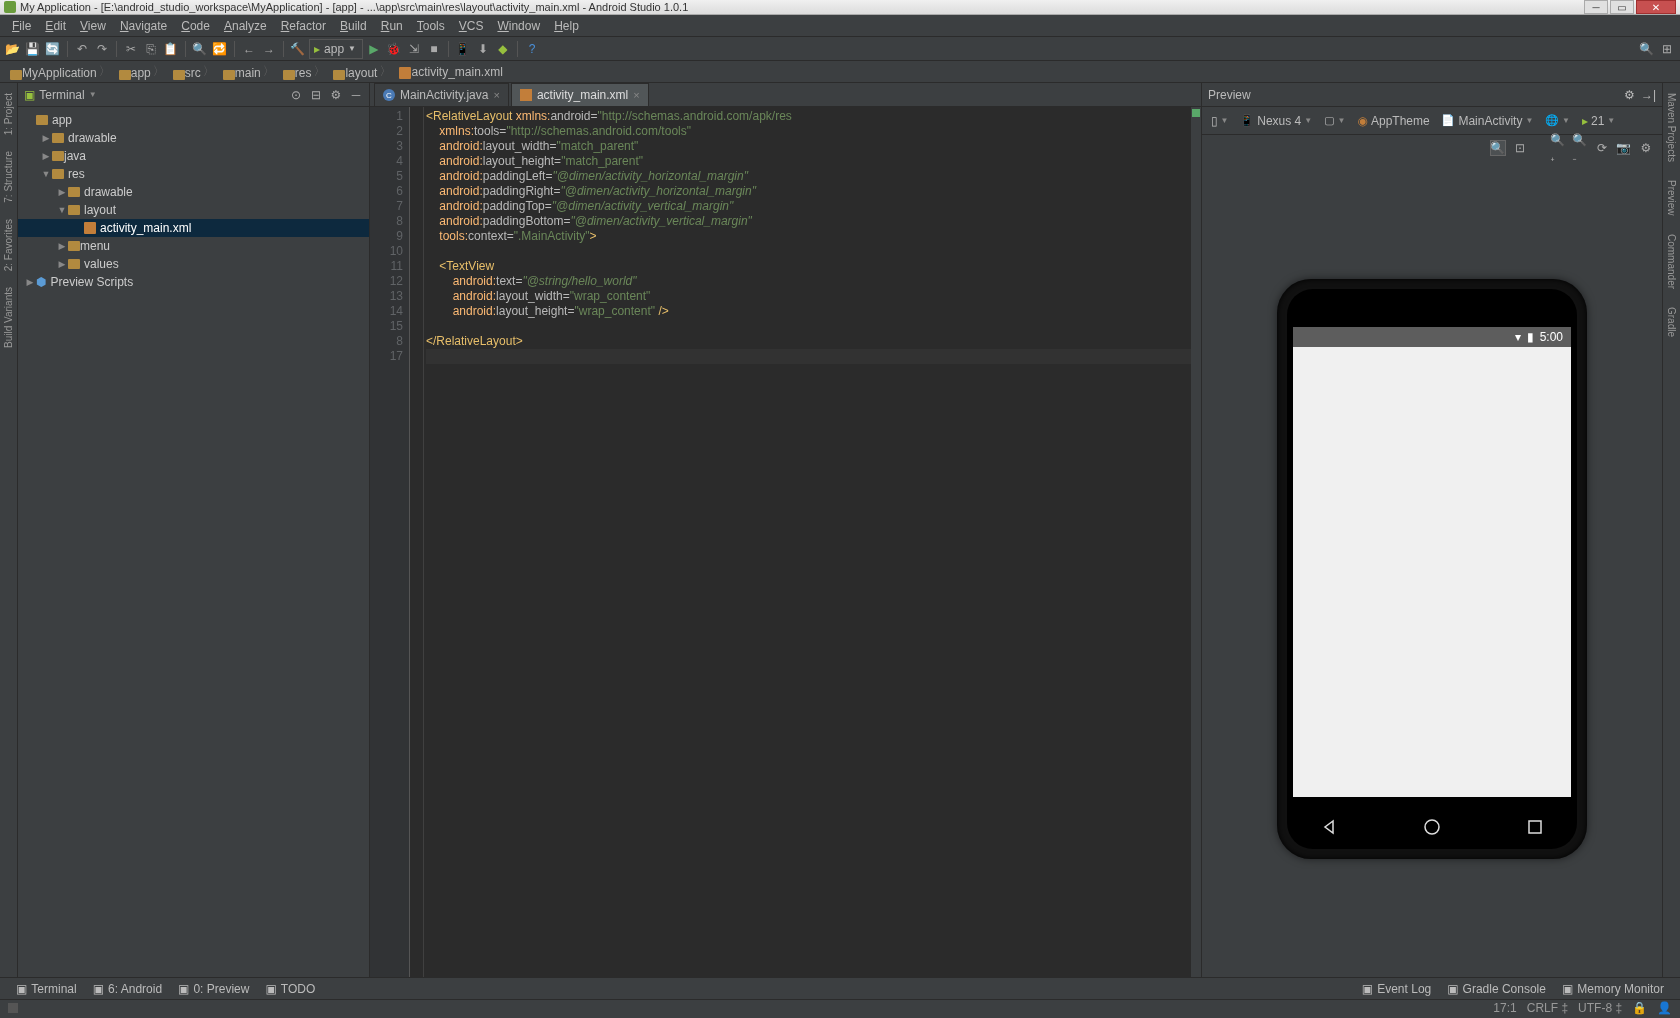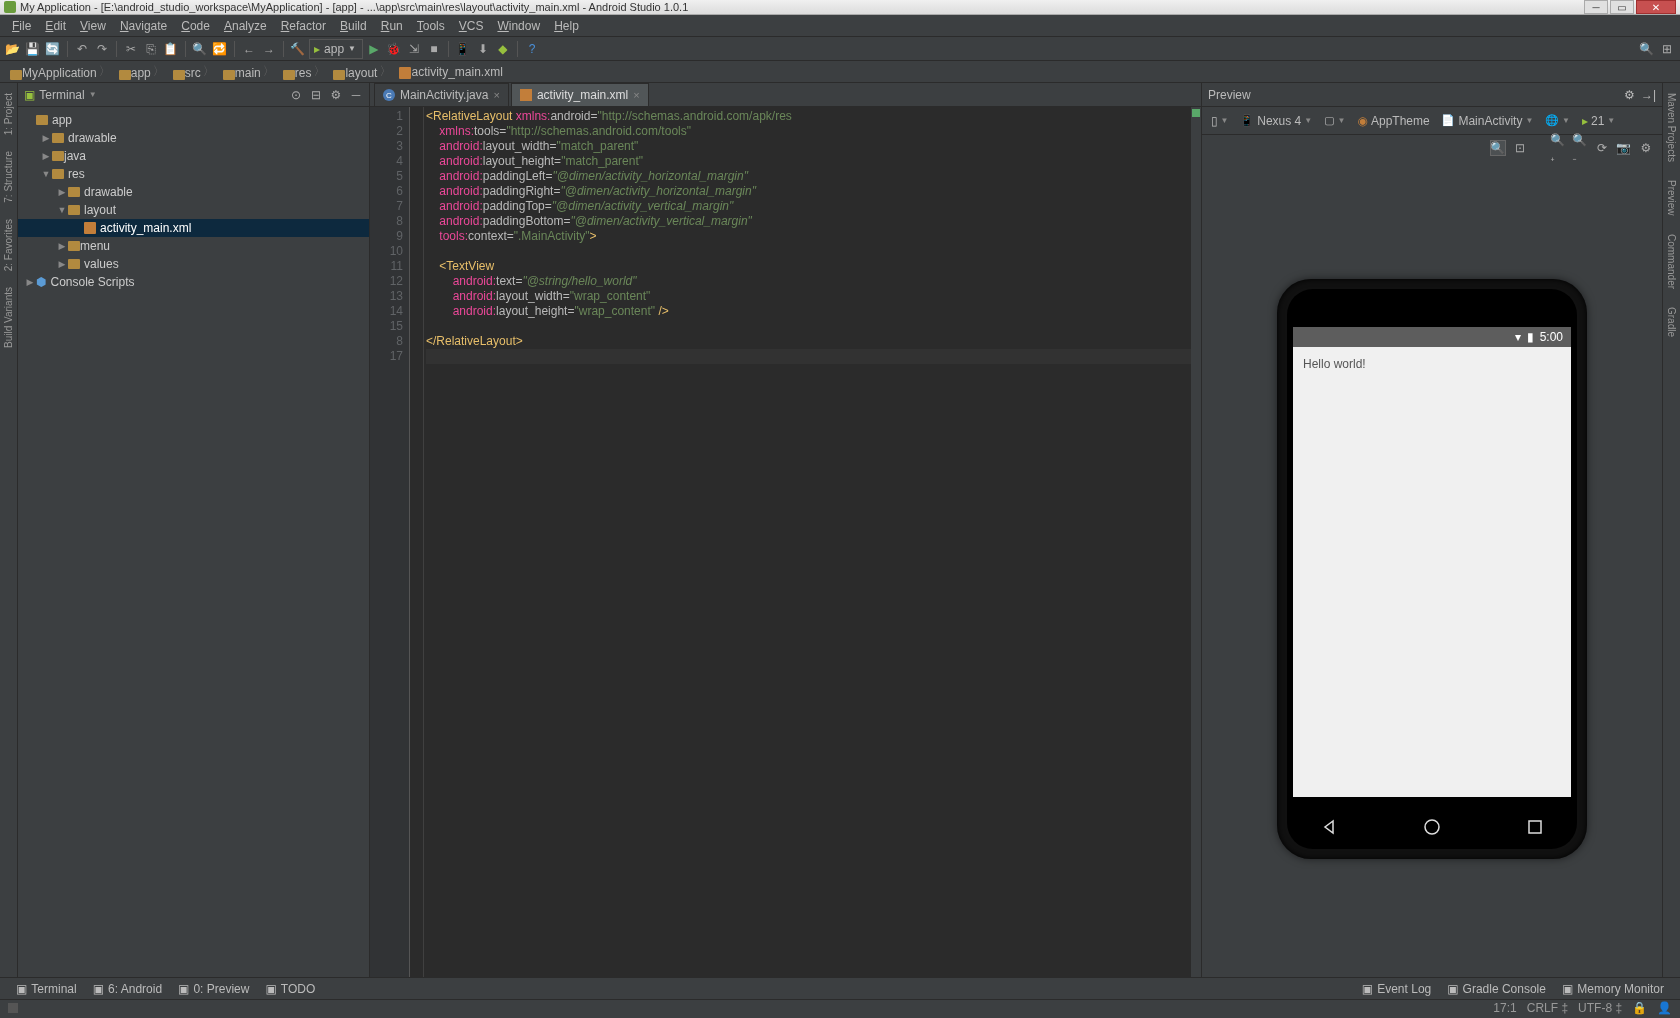--- a/index.html
+++ b/index.html
@@ -42,21 +42,21 @@
 .ed-tab.active { background:#515658; color:#ddd; }
 .ed-tab .close { color:#888; font-size:11px; }
 .ed-tab .ico-j { width:12px; height:12px; border-radius:50%; background:#4a7ab5; display:flex; align-items:center; justify-content:center; font-size:8px; color:#fff; }
 .ed-tab .ico-x { width:12px; height:12px; background:#c27e3a; }
 .code { flex:1; display:flex; font-family:Consolas,monospace; font-size:13px; overflow:hidden; position:relative; }
 .code .gutter { width:40px; background:#313335; text-align:right; padding:2px 6px 2px 0; color:#606366; line-height:15px; border-right:1px solid #555; }
 .code .fold { width:14px; background:#2b2b2b; border-right:1px solid #404040; }
 .code .text { flex:1; padding:2px 0 2px 2px; line-height:15px; white-space:pre; color:#a9b7c6; background:#2b2b2b; position:relative; }
 .code .text .cursor-line { background:#323232; display:block; }
 .tok-tag { color:#e8bf6a; }
-.tok-ns { color:#ec4899;text-align:right; }
+.tok-ns { color:#fdba74;text-align:right; }
 .tok-attr { color:#bababa; }
 .tok-val { color:#6a8759; }
 .tok-valhl { color:#6a8759; font-style:italic; }
 .code-right { width:10px; background:#3c3f41; }
 .code-right .mark { width:8px; height:8px; background:#59a869; margin:2px auto; }
 .editor-bottom-tabs { height:24px; background:#3c3f41; display:flex; align-items:center; padding-left:18px; border-top:1px solid #2b2b2b; }
 .bot-tab { padding:4px 12px; color:#bbb; }
 .bot-tab.active { background:#515658; border:1px solid #2b2b2b; }
 .preview-panel { width:460px; background:#3c3f41; display:flex; flex-direction:column; }
 .prev-header { height:24px; display:flex; align-items:center; padding:0 6px; border-bottom:1px solid #2b2b2b; justify-content:space-between; }
@@ -250,21 +250,21 @@
           <span style="">menu</span>
         </div>
         <div class="tree-row" style="padding-left: 38px;">
           <span class="tree-arrow">▶</span>
           <span class="folder-icon res"></span>
           <span style="margin-left:4px">values</span>
         </div>
         <div class="tree-row" style="padding-left: 6px;">
           <span class="tree-arrow">▶</span>
           <span style="color:#5b9bd5">⬢</span>
-          <span style="margin-left:4px">Console Scripts</span>
+          <span style="margin-left:4px">Preview Scripts</span>
         </div>
       </div>
   </div>
 
   <div class="editor-area">
     <div class="editor-tabs" id="edtabs">
         <div class="ed-tab">
           <span class="ico-j">C</span>
           <span>MainActivity.java</span>
           <span class="close">×</span>
@@ -342,21 +342,20 @@
     </div>
     <div class="prev-canvas">
       <div class="phone">
         <div class="phone-inner">
           <div class="phone-screen">
             <div class="phone-status">
               <span>▾</span>
               <span>▮</span>
               <span>5:00</span>
             </div>
-            <div class="phone-content">Hello world!</div>
           </div>
         </div>
         <div class="phone-nav">
           <svg class="nav-ico" width="20" height="20" viewBox="0 0 20 20">
               <path d="M14 4 L6 10 L14 16 Z" fill="none" stroke="#ddd" stroke-width="1.5"></path>
             </svg>
           <svg class="nav-ico" width="20" height="20" viewBox="0 0 20 20">
               <circle cx="10" cy="10" r="7" fill="none" stroke="#ddd" stroke-width="1.5"></circle>
             </svg>
           <svg class="nav-ico" width="20" height="20" viewBox="0 0 20 20">

